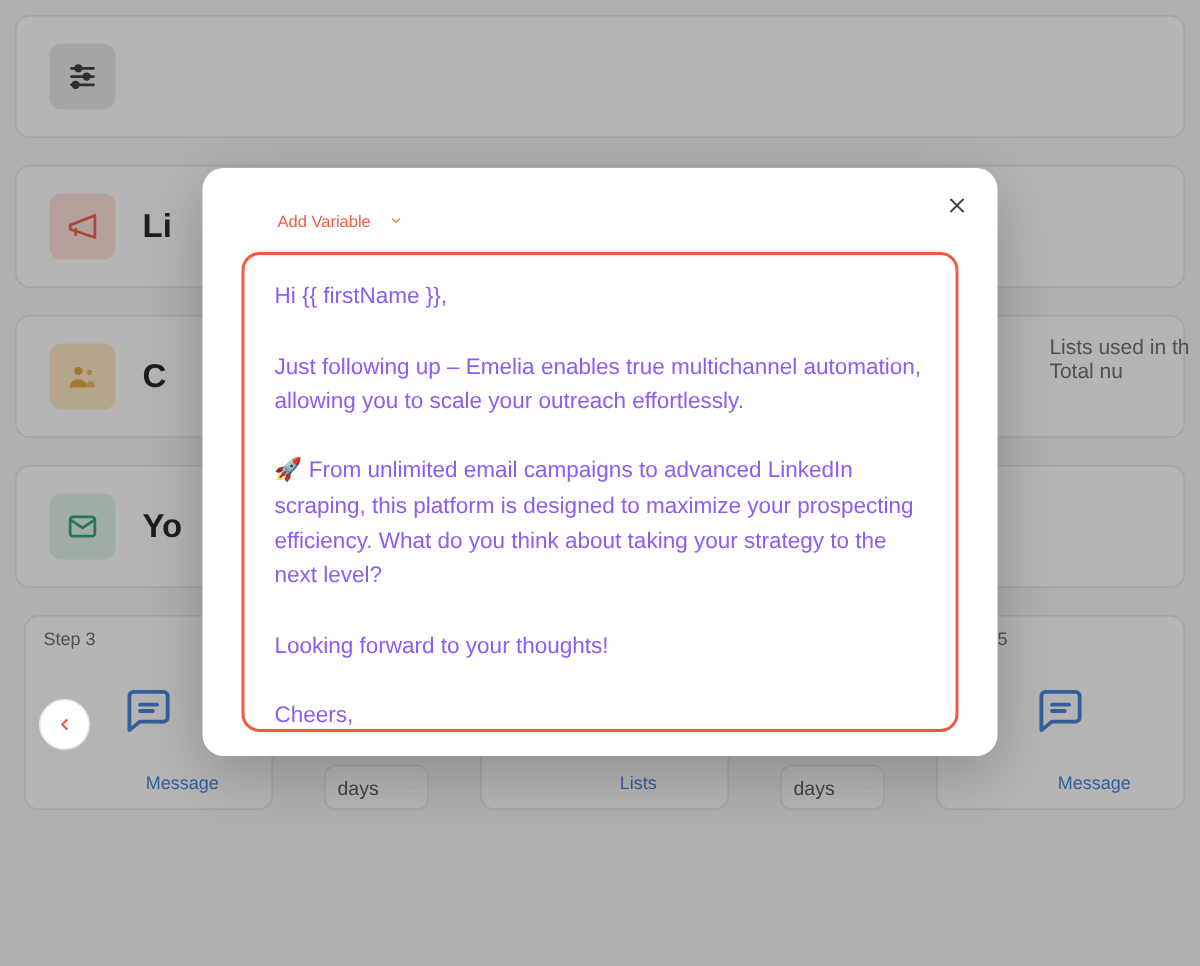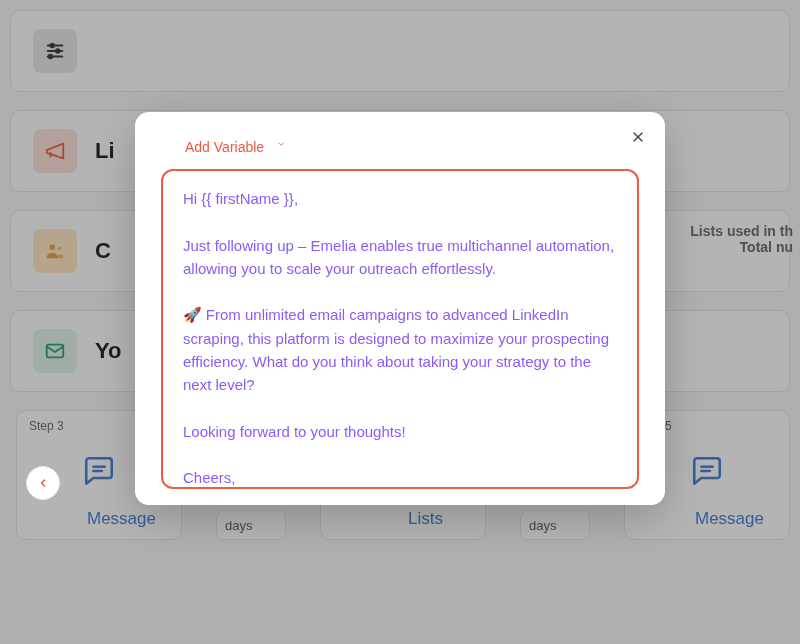--- a/index.html
+++ b/index.html
@@ -44,35 +44,35 @@
   .ib-grey{background:#e9e9e9;}
   .ib-red{background:#ffe2da;}
   .ib-orange{background:#ffe9c2;}
   .ib-green{background:#dff4e6;}
   .card-title{font-size:22px;font-weight:700;}
   .tz{
     position:absolute;top:16px;right:-4px;text-align:right;
     font-size:14px;color:var(--muted);white-space:pre-line;
   }
   .lists-meta{
-    position:absolute;top:12px;right:-4px;text-align:right;
-    font-size:14px;color:var(--muted);white-space:pre-line;font-weight:bold;
+    position:absolute;top:12px;right:-4px;text-align:left;
+    font-size:14px;color:var(--muted);white-space:pre-line;
   }
   
   .steps{
     display:flex;gap:34px;align-items:stretch;padding:0 0 0 6px;position:relative;
   }
   .step{
     background:var(--card-bg);border:1px solid var(--card-border);border-radius:10px;
     width:184px;height:130px;padding:8px 12px 10px;display:flex;flex-direction:column;
     align-items:center;justify-content:space-between;position:relative;
   }
   .step-label{font-size:12px;color:var(--muted);align-self:flex-start;}
   .step-icon{height:40px;display:flex;align-items:center;justify-content:center;}
-  .step-name{font-size:17px;color:var(--blue);padding-left:45px;}
+  .step-name{font-size:12px;color:var(--blue);padding-left:45px;}
   .delay{
     display:flex;flex-direction:column;align-items:center;justify-content:flex-end;gap:10px;
     height:130px;
   }
   .delay-box,.delay-unit{
     width:70px;border:1px solid var(--card-border);border-radius:8px;background:#fff;
     display:flex;align-items:center;justify-content:center;
     font-size:14px;color:var(--text);
   }
   .delay-box{height:36px;justify-content:flex-start;padding:0 10px;}
@@ -94,21 +94,21 @@
     width:530px;background:#fff;border-radius:14px;
     padding:26px 26px 16px;position:relative;
     box-shadow:0 12px 40px rgba(0,0,0,.2);
   }
   .close{
     position:absolute;top:14px;right:16px;width:22px;height:22px;
     display:flex;align-items:center;justify-content:center;color:#444;cursor:pointer;
     font-size:18px;
   }
   .add-var{
-    font-size:14px;color:var(--orange);display:inline-flex;gap:12px;align-items:flex-start;
+    font-size:11px;color:var(--orange);display:inline-flex;gap:12px;align-items:flex-start;
     margin:0 0 14px 24px;cursor:pointer;
   }
   .editor{
     border:2px solid var(--orange);border-radius:12px;padding:16px 20px;
     font-size:15px;line-height:1.55;color:#8b5cf6;height:320px;overflow:hidden;
     white-space:pre-wrap;
     font-family:inherit;
   }
 
   svg{display:block;}

